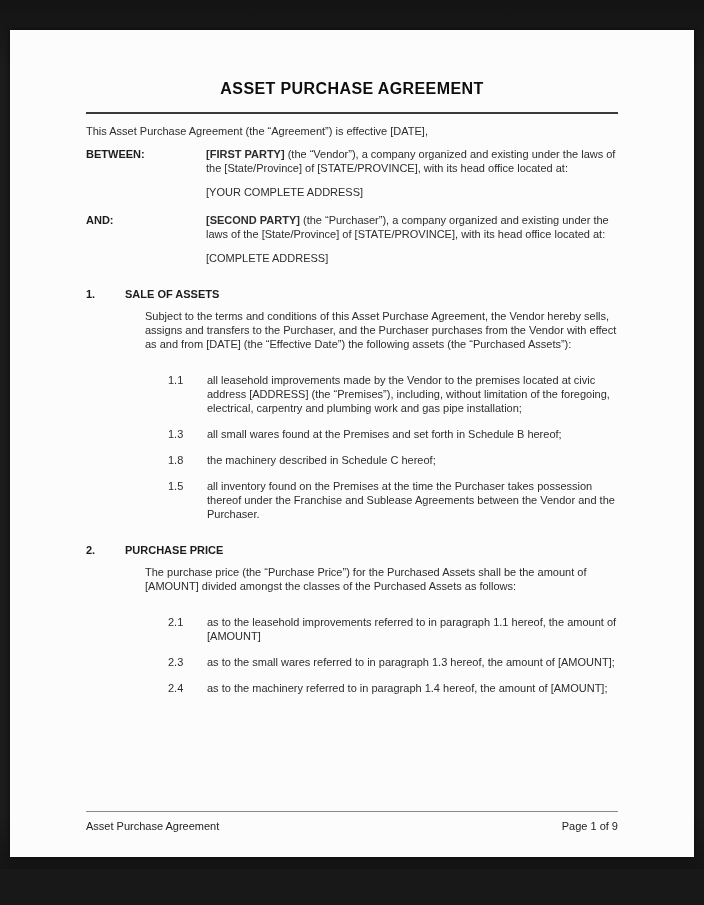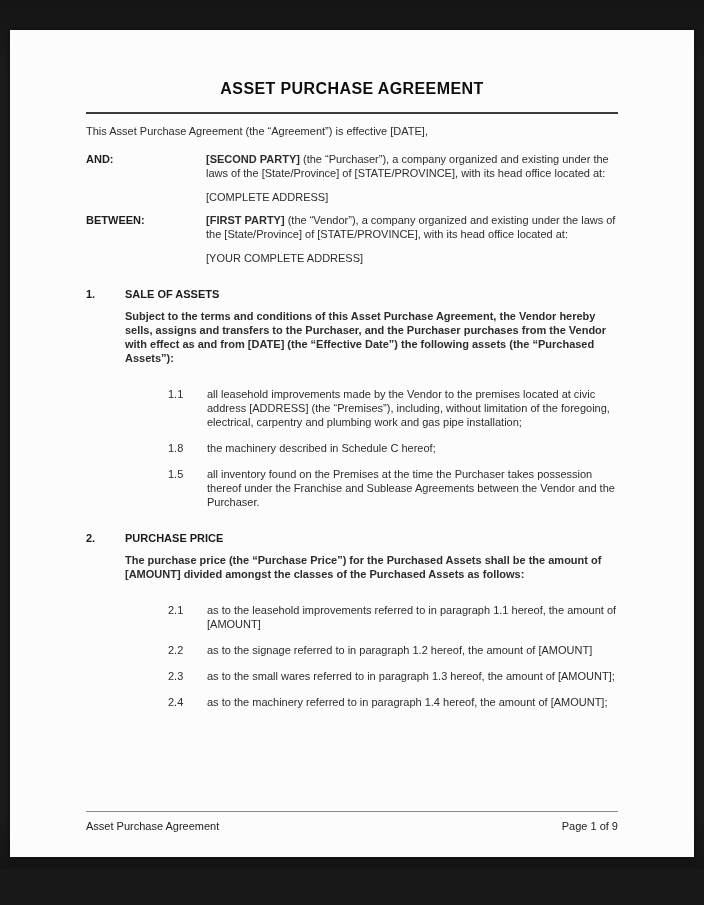--- a/index.html
+++ b/index.html
@@ -43,21 +43,21 @@
   }
   .intro { margin-top: 10px; }
   .party-row { display: flex; margin-top: 9px; }
   .party-row.second { margin-top: 14px; }
   .party-label { flex: 0 0 120px; font-weight: bold; color: #1c1c1c; }
   .party-body { flex: 1; }
   .party-address { margin-top: 10px; }
   .bold { font-weight: bold; }
   .section-head { display: flex; margin-top: 22px; font-weight: bold; color: #1c1c1c; }
   .sec-num { flex: 0 0 39px; }
-  .section-intro { margin-top: 8px; margin-left: 39px; font-weight: bold; }
+  .section-intro { margin-top: 8px; margin-left: 59px; }
   .sub-item { display: flex; margin-left: 82px; margin-top: 12px; }
   .sub-item.first { margin-top: 22px; }
   .sub-num { flex: 0 0 39px; }
   .sub-text { flex: 1; }
   .footer {
     margin-top: auto;
     border-top: 1px solid #8a8a8a;
     padding-top: 7px;
     display: flex;
     justify-content: space-between;
@@ -68,45 +68,49 @@
 <body>
 
 <div class="screen">
   <div class="page">
 
     <div class="doc-title">ASSET PURCHASE AGREEMENT</div>
     <hr class="title-rule">
 
     <p class="intro">This Asset Purchase Agreement (the “Agreement”) is effective [DATE],</p>
 
+    <div class="party-row">
+      <div class="party-label">BETWEEN:</div>
+      <div class="party-body">
+        <p><span class="bold">[FIRST PARTY]</span><span> (the “Vendor”), a company organized and existing under the laws of the [State/Province] of [STATE/PROVINCE], with its head office located at:</span></p>
+        <p class="party-address">[YOUR COMPLETE ADDRESS]</p>
+      </div>
+    </div>
+
     <div class="party-row second">
       <div class="party-label">AND:</div>
       <div class="party-body">
         <p><span class="bold">[SECOND PARTY]</span><span> (the “Purchaser”), a company organized and existing under the laws of the [State/Province] of [STATE/PROVINCE], with its head office located at:</span></p>
         <p class="party-address">[COMPLETE ADDRESS]</p>
-      </div>
-    </div>
-
-    <div class="party-row">
-      <div class="party-label">BETWEEN:</div>
-      <div class="party-body">
-        <p><span class="bold">[FIRST PARTY]</span><span> (the “Vendor”), a company organized and existing under the laws of the [State/Province] of [STATE/PROVINCE], with its head office located at:</span></p>
-        <p class="party-address">[YOUR COMPLETE ADDRESS]</p>
       </div>
     </div>
 
     <div class="section-head">
       <span class="sec-num">1.</span>
       <span class="sec-title">SALE OF ASSETS</span>
     </div>
     <p class="section-intro">Subject to the terms and conditions of this Asset Purchase Agreement, the Vendor hereby sells, assigns and transfers to the Purchaser, and the Purchaser purchases from the Vendor with effect as and from [DATE] (the “Effective Date”) the following assets (the “Purchased Assets”):</p>
 
     <div class="sub-item first">
       <span class="sub-num">1.1</span>
       <p class="sub-text">all leasehold improvements made by the Vendor to the premises located at civic address [ADDRESS] (the “Premises”), including, without limitation of the foregoing, electrical, carpentry and plumbing work and gas pipe installation;</p>
+    </div>
+    <div class="sub-item">
+      <span class="sub-num">1.3</span>
+      <p class="sub-text">all small wares found at the Premises and set forth in Schedule B hereof;</p>
     </div>
     <div class="sub-item">
       <span class="sub-num">1.8</span>
       <p class="sub-text">the machinery described in Schedule C hereof;</p>
     </div>
     <div class="sub-item">
       <span class="sub-num">1.5</span>
       <p class="sub-text">all inventory found on the Premises at the time the Purchaser takes possession thereof under the Franchise and Sublease Agreements between the Vendor and the Purchaser.</p>
     </div>
 
@@ -114,24 +118,20 @@
       <span class="sec-num">2.</span>
       <span class="sec-title">PURCHASE PRICE</span>
     </div>
     <p class="section-intro">The purchase price (the “Purchase Price”) for the Purchased Assets shall be the amount of [AMOUNT] divided amongst the classes of the Purchased Assets as follows:</p>
 
     <div class="sub-item first">
       <span class="sub-num">2.1</span>
       <p class="sub-text">as to the leasehold improvements referred to in paragraph 1.1 hereof, the amount of [AMOUNT]</p>
     </div>
     <div class="sub-item">
-      <span class="sub-num">2.2</span>
-      <p class="sub-text">as to the signage referred to in paragraph 1.2 hereof, the amount of [AMOUNT]</p>
-    </div>
-    <div class="sub-item">
       <span class="sub-num">2.3</span>
       <p class="sub-text">as to the small wares referred to in paragraph 1.3 hereof, the amount of [AMOUNT];</p>
     </div>
     <div class="sub-item">
       <span class="sub-num">2.4</span>
       <p class="sub-text">as to the machinery referred to in paragraph 1.4 hereof, the amount of [AMOUNT];</p>
     </div>
 
     <div class="footer">
       <span>Asset Purchase Agreement</span>

